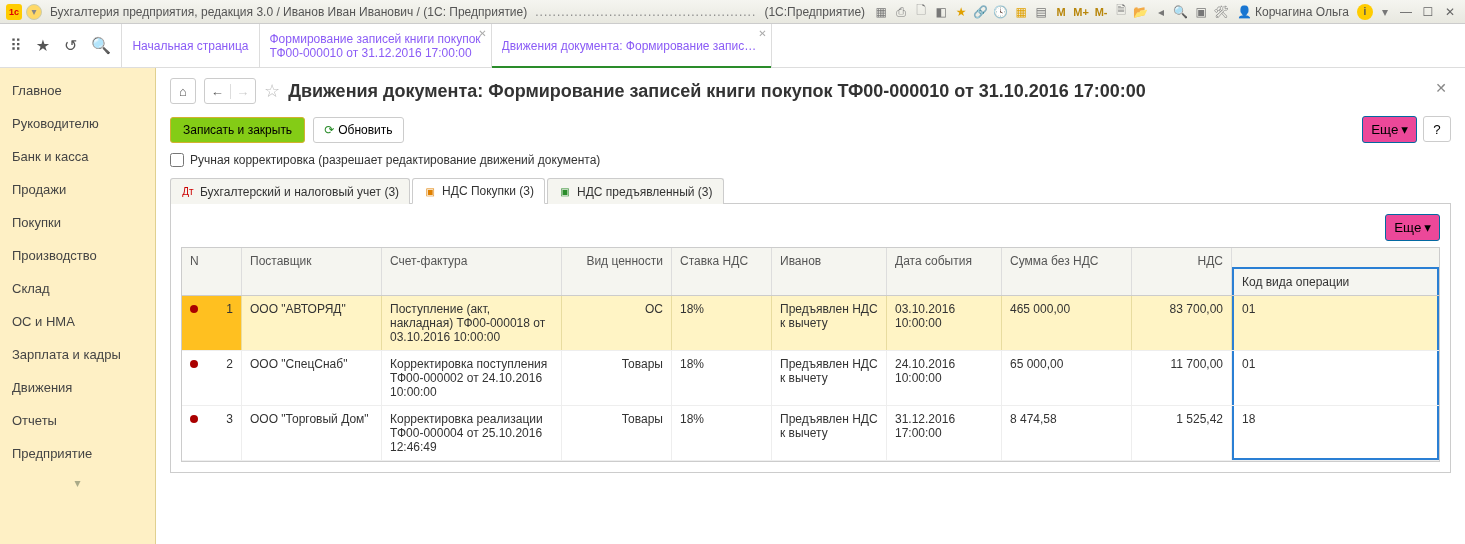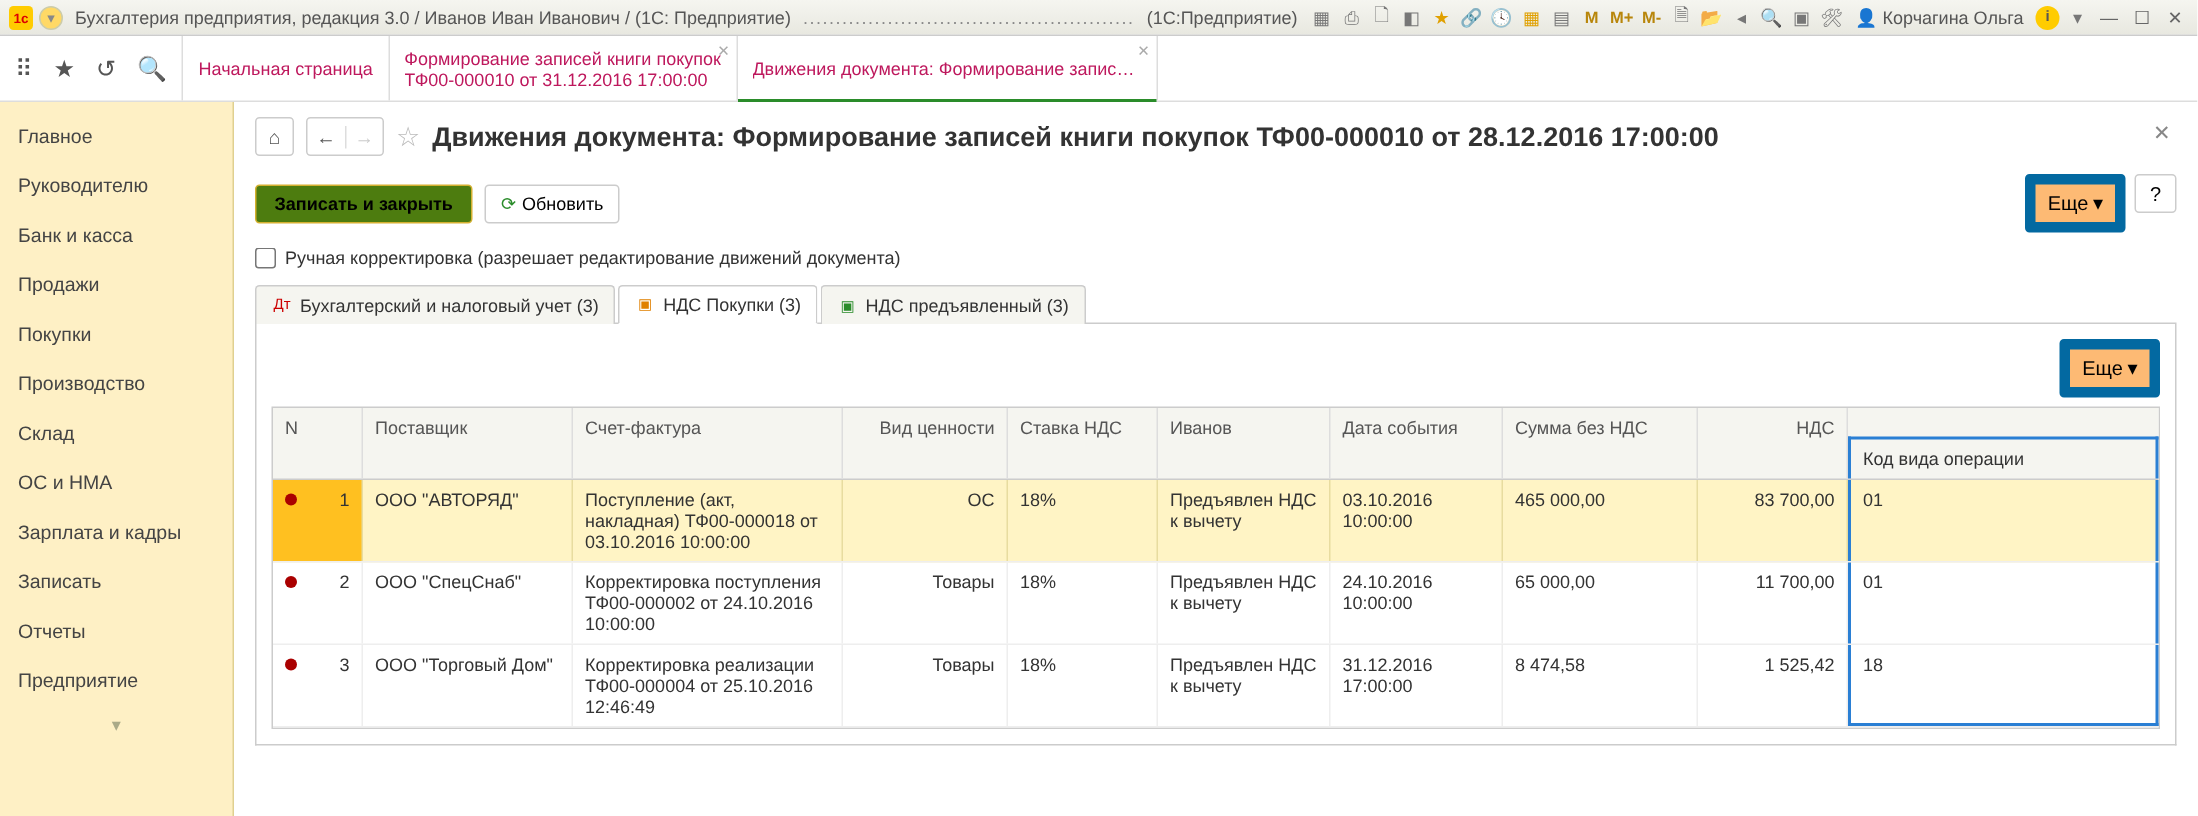--- a/index.html
+++ b/index.html
@@ -18,46 +18,46 @@
   .title-bar .info-icon { width: 16px; height: 16px; background: #ffcc00; border-radius: 50%; display: flex; align-items: center; justify-content: center; font-weight: bold; color: #555; font-size: 10px; }
   .title-bar .win-btn { width: 18px; height: 16px; display: flex; align-items: center; justify-content: center; color: #666; }
   
   
   .tab-bar { height: 44px; background: #fff; border-bottom: 1px solid #ddd; display: flex; align-items: stretch; }
   .tab-bar .tool-strip { display: flex; align-items: center; padding: 0 10px; gap: 14px; border-right: 1px solid #ddd; }
   .tab-bar .tool-strip .ti { font-size: 16px; color: #555; }
   .tab { border-right: 1px solid #ddd; padding: 6px 10px; display: flex; flex-direction: column; justify-content: center; max-width: 280px; position: relative; }
   .tab.active { background: #fff; }
   .tab.active::after { content: ""; position: absolute; left: 0; right: 0; bottom: -1px; height: 2px; background: #2a8c2a; }
-  .tab .tab-line { font-size: 12px; color: #be185d; white-space: nowrap; overflow: hidden; text-overflow: ellipsis; }
+  .tab .tab-line { font-size: 12px; color: #8b5cf6; white-space: nowrap; overflow: hidden; text-overflow: ellipsis; }
   .tab .close { position: absolute; right: 4px; top: 4px; font-size: 10px; color: #aaa; }
   
   
   .layout { display: flex; height: calc(100% - 24px - 44px); }
   .sidebar { width: 156px; background: #fef0c5; border-right: 1px solid #e0d090; display: flex; flex-direction: column; padding-top: 6px; }
   .sidebar .nav-item { padding: 9px 12px; color: #444; font-size: 13px; cursor: pointer; }
   .sidebar .expand { text-align: center; padding: 6px; color: #aa8; }
   
   .content { flex: 1; padding: 10px 14px; position: relative; }
   
   .content-header { display: flex; align-items: center; gap: 8px; margin-bottom: 12px; }
   .hbtn { width: 26px; height: 26px; border: 1px solid #ccc; border-radius: 3px; background: #fff; display: flex; align-items: center; justify-content: center; font-size: 13px; color: #555; }
   .hbtn.group { width: 52px; display: flex; }
   .hbtn.group span { flex: 1; display: flex; align-items: center; justify-content: center; }
   .hbtn.group span:first-child { border-right: 1px solid #ddd; }
   .star-outline { font-size: 18px; color: #bbb; }
   .page-title { font-size: 18px; color: #333; }
   .close-x { position: absolute; right: 18px; top: 12px; font-size: 14px; color: #888; }
   
   .toolbar { display: flex; align-items: center; gap: 8px; margin-bottom: 10px; }
-  .btn-primary { background: #4d7c0f; border: 1px solid #d4b030; border-radius: 3px; padding: 5px 12px; font-weight: bold; font-size: 12px; }
+  .btn-primary { background: #84cc16; border: 1px solid #d4b030; border-radius: 3px; padding: 5px 12px; font-weight: normal; font-size: 12px; }
   .btn { background: #fff; border: 1px solid #ccc; border-radius: 3px; padding: 5px 10px; font-size: 12px; display: flex; align-items: center; gap: 4px; }
   .btn .refresh { color: #2a8c2a; }
   .right-btns { margin-left: auto; display: flex; gap: 6px; }
-  .btn-more { background: #fdba74; border: 7px solid #0369a1; border-radius: 3px; padding: 5px 8px; display: flex; align-items: center; gap: 3px; margin-left: 15px; }
+  .btn-more { background: #ec4899; border: 1px solid #0369a1; border-radius: 3px; padding: 5px 8px; display: flex; align-items: center; gap: 3px; margin-left: 15px; }
   .btn-help { background: #fff; border: 1px solid #ccc; border-radius: 3px; width: 28px; height: 26px; display: flex; align-items: center; justify-content: center; }
   
   .checkbox-row { display: flex; align-items: center; gap: 6px; margin-bottom: 10px; }
   .checkbox-row input { width: 14px; height: 14px; }
   
   .inner-tabs { display: flex; border-bottom: 1px solid #ccc; margin-bottom: 0; }
   .inner-tab { border: 1px solid #ccc; border-bottom: none; background: #f5f5f0; padding: 5px 10px; margin-right: 2px; border-radius: 3px 3px 0 0; display: flex; align-items: center; gap: 5px; font-size: 12px; position: relative; top: 1px; }
   .inner-tab.active { background: #fff; border-bottom: 1px solid #fff; }
   .inner-tab .tab-icon { width: 14px; height: 14px; display: flex; align-items: center; justify-content: center; font-size: 10px; }
   .tab-icon.red { color: #c00; font-weight: normal; }
@@ -158,37 +158,37 @@
   <div class="sidebar">
     <div class="nav-item">Главное</div>
     <div class="nav-item">Руководителю</div>
     <div class="nav-item">Банк и касса</div>
     <div class="nav-item">Продажи</div>
     <div class="nav-item">Покупки</div>
     <div class="nav-item">Производство</div>
     <div class="nav-item">Склад</div>
     <div class="nav-item">ОС и НМА</div>
     <div class="nav-item">Зарплата и кадры</div>
-    <div class="nav-item">Записать</div>
+    <div class="nav-item">Движения</div>
     <div class="nav-item">Отчеты</div>
     <div class="nav-item">Предприятие</div>
     <div class="expand">▾</div>
   </div>
 
   <div class="content">
     <span class="close-x">✕</span>
 
     <div class="content-header">
       <div class="hbtn">⌂</div>
       <div class="hbtn group">
         <span>←</span>
         <span style="color:#ccc">→</span>
       </div>
       <span class="star-outline">☆</span>
-      <h1 class="page-title">Движения документа: Формирование записей книги покупок ТФ00-000010 от 28.12.2016 17:00:00</h1>
+      <h1 class="page-title">Движения документа: Формирование записей книги покупок ТФ00-000010 от 31.10.2016 17:00:00</h1>
     </div>
 
     <div class="toolbar">
       <button class="btn-primary">Записать и закрыть</button>
       <button class="btn">
         <span class="refresh">⟳</span>
         <span>Обновить</span>
       </button>
       <div class="right-btns">
         <button class="btn-more">

